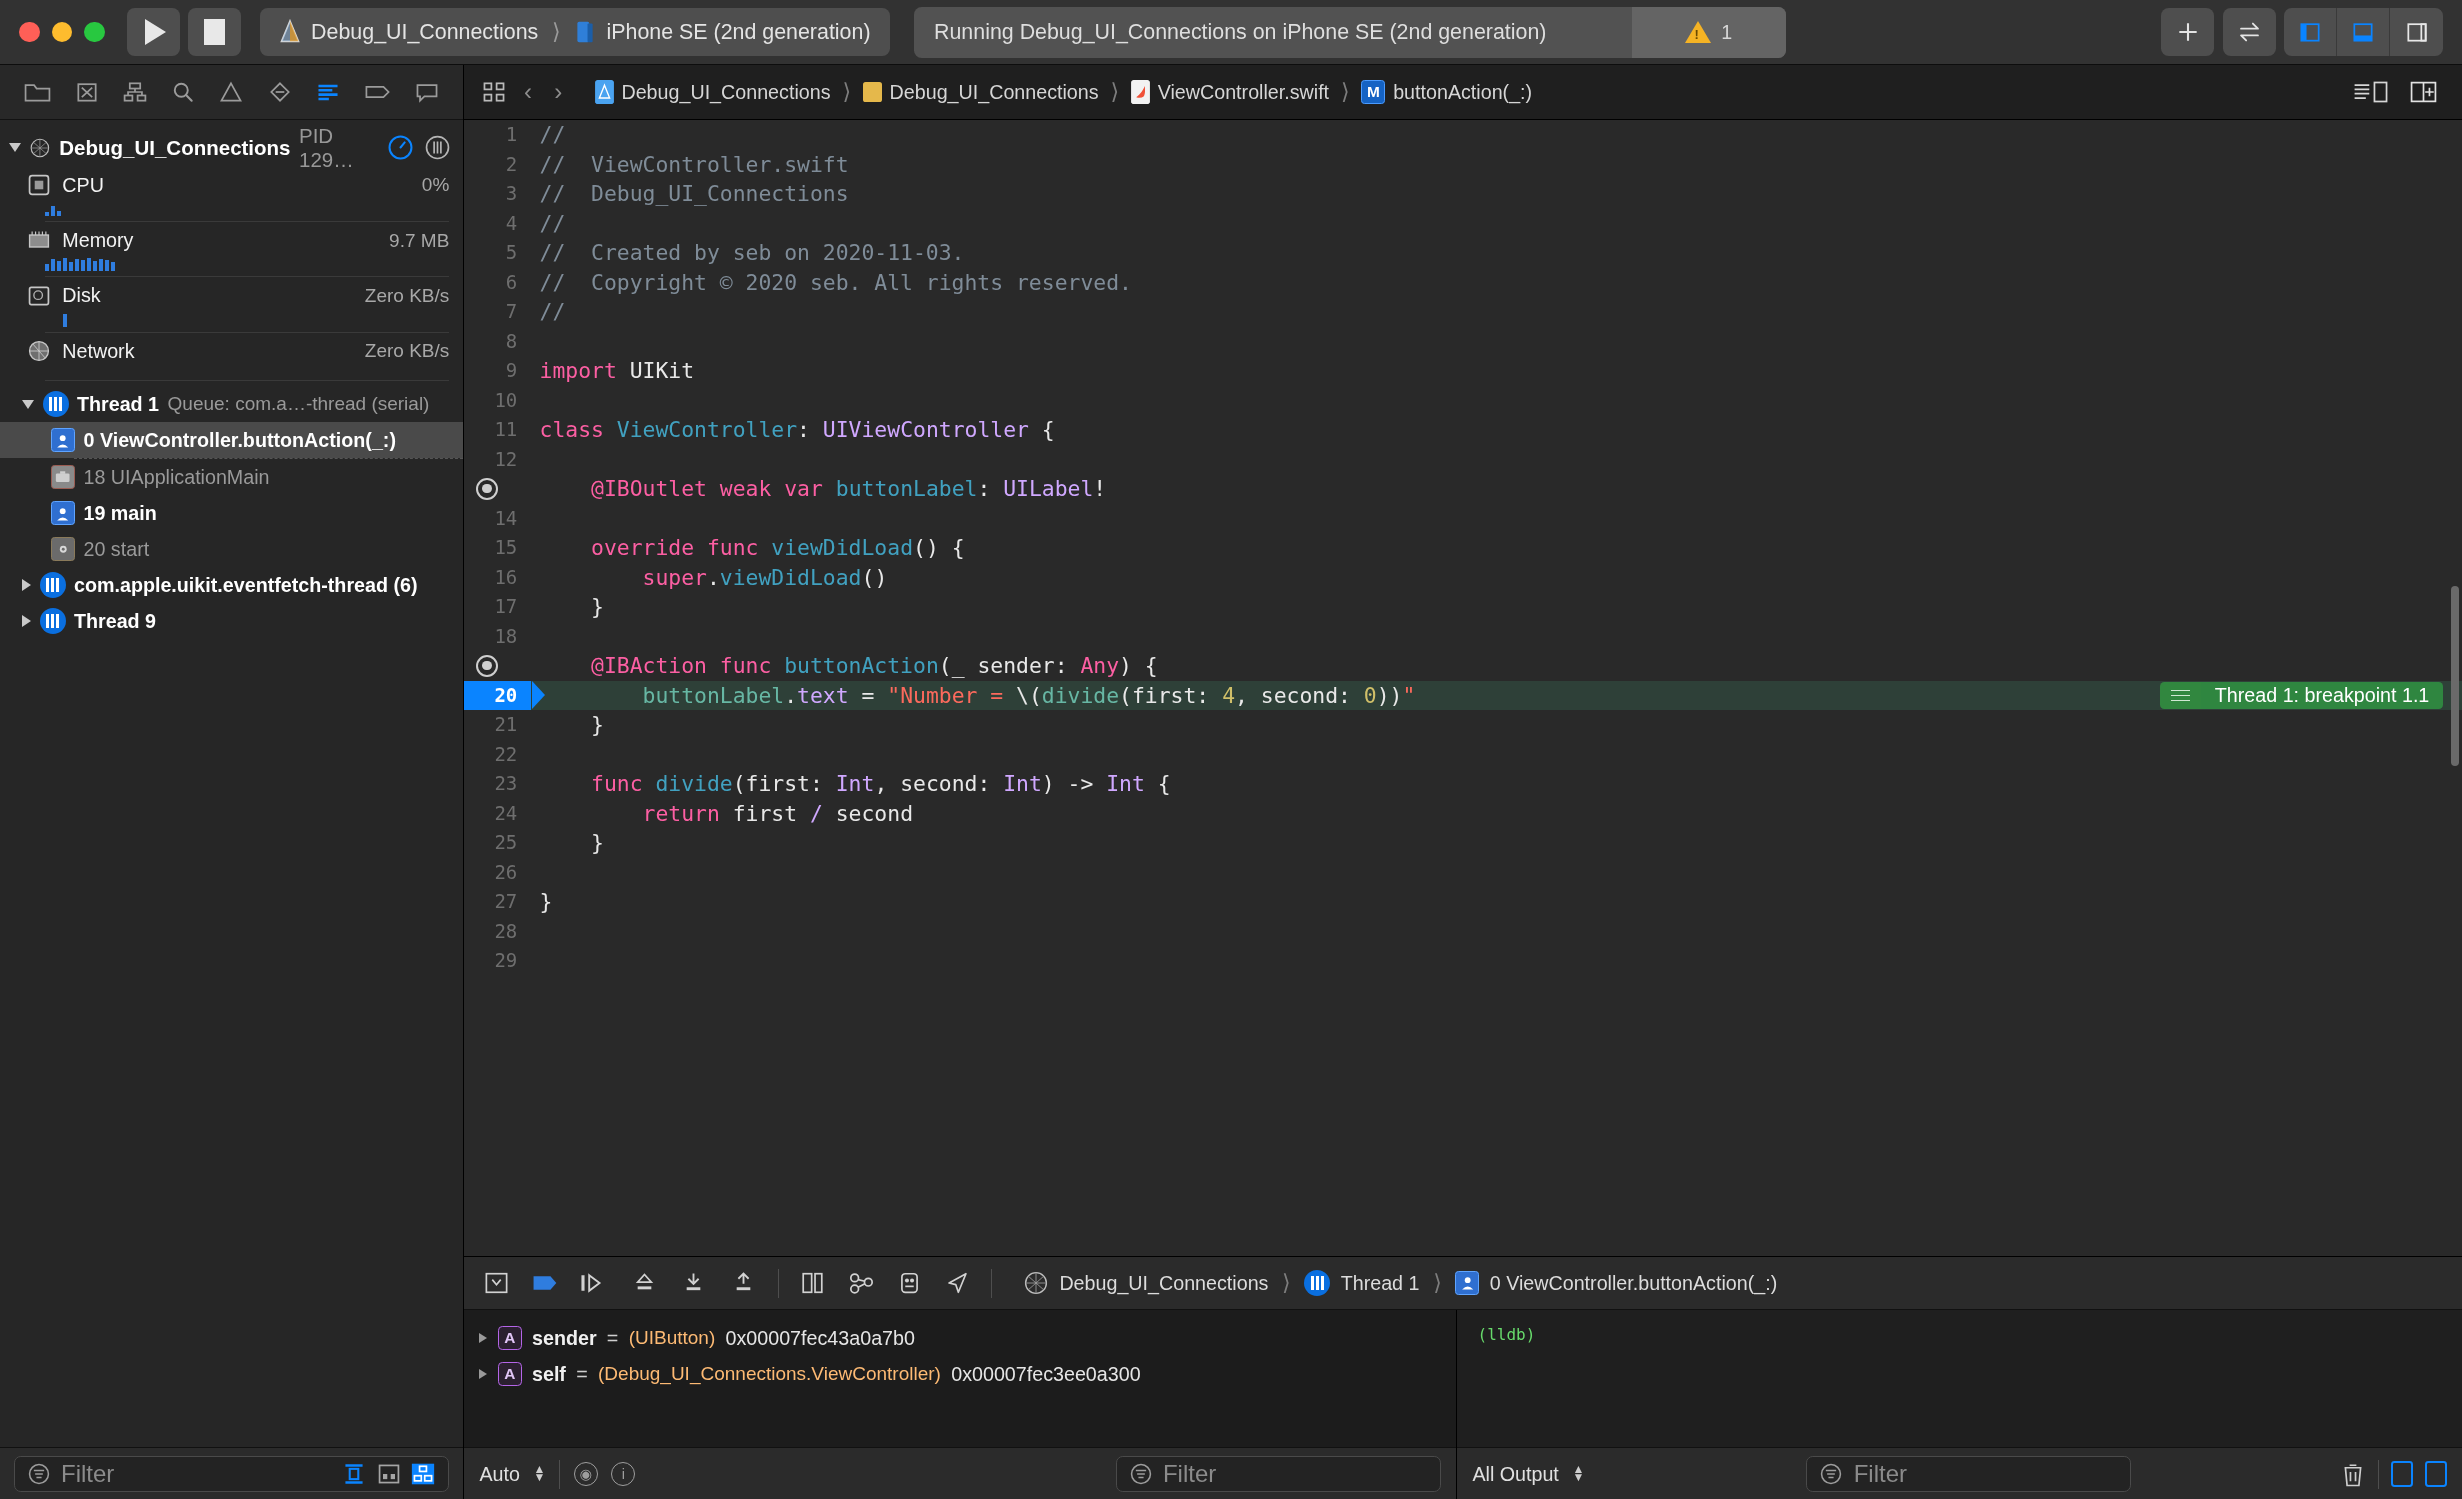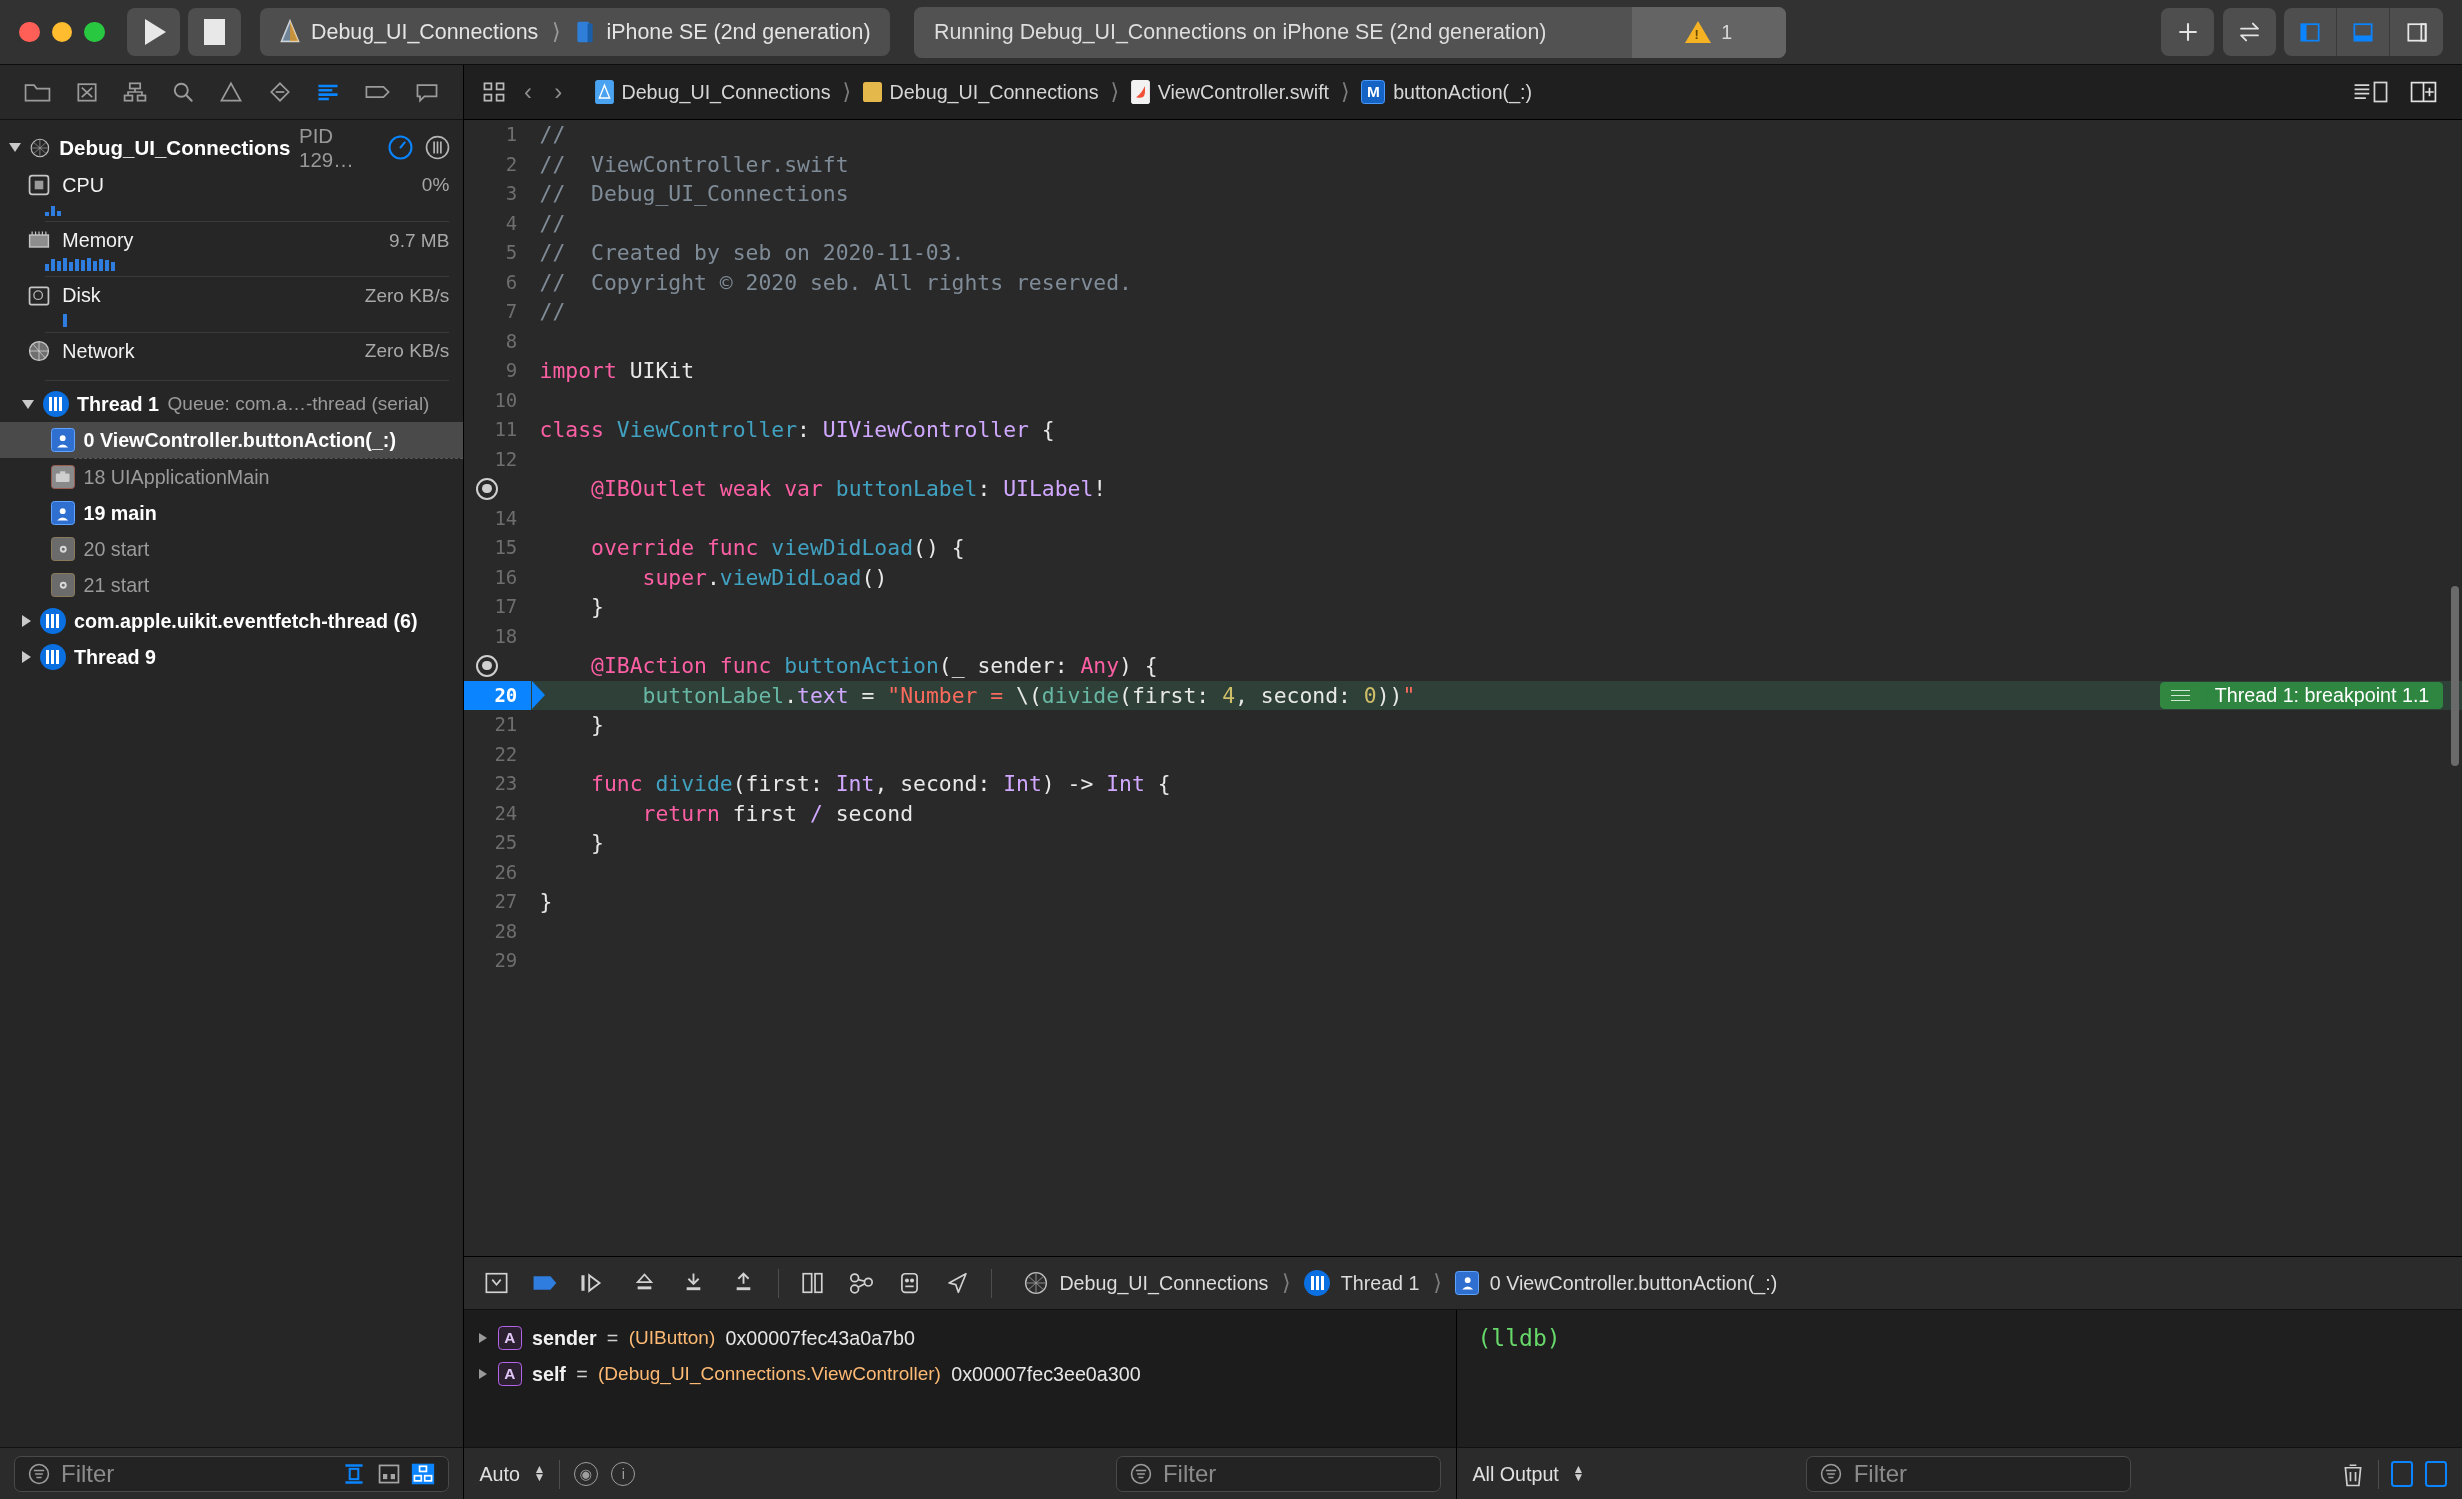--- a/index.html
+++ b/index.html
@@ -222,21 +222,21 @@
 
   .varbar{
     height:53px; flex:0 0 53px; background:#2b2b2b; border-top:0.9px solid #111;
     display:flex; align-items:center; padding:0 15.4px; gap:13.7px;
   }
   .autolbl{ color:#e0e0e0; font-size:19.7px; }
   .stepper{ display:flex; flex-direction:column; gap:2.6px; color:#cfcfcf; font-size:12px; line-height:7.7px;}
   .ic-circ{ width:24px;height:24px;border-radius:50%;border:1.7px solid #9e9e9e; display:flex;align-items:center;justify-content:center;color:#9e9e9e;font-size:14.5px;}
 
   .console{ flex:1; background:#1f1f1f; display:flex; flex-direction:column; min-width:0;}
-  .consoletext{ flex:1; padding:15.4px 20.5px; font-family:"DejaVu Sans Mono",monospace; font-size:23px; color:#67d96b;}
+  .consoletext{ flex:1; padding:15.4px 20.5px; font-family:"DejaVu Sans Mono",monospace; font-size:16px; color:#67d96b;}
   .consolebar{
     height:53px; flex:0 0 53px; background:#2b2b2b; border-top:0.9px solid #111;
     display:flex; align-items:center; padding:0 15.4px; gap:13.7px;
   }
   .cb-right{ margin-left:auto; display:flex; align-items:center; gap:12px;}
   .bluebox{ width:22px;height:26px;border:2.6px solid #0a84ff; border-radius:3.4px;}
   svg{ display:block; }
 </style>
 </head>
 <body>
@@ -510,29 +510,20 @@
         <div class="thread-row indent">
           <span class="badge gear">
             <svg width="14.5" height="14.5" viewBox="0 0 17 17">
                 <circle cx="8.5" cy="8.5" r="4" fill="#d8d8d8"></circle>
                 <circle cx="8.5" cy="8.5" r="1.7" fill="#6b6b6b"></circle>
               </svg>
           </span>
           <span class="t-name dim">20 start</span>
         </div>
 
-        <div class="thread-row indent">
-          <span class="badge gear">
-            <svg width="14.5" height="14.5" viewBox="0 0 17 17">
-                <circle cx="8.5" cy="8.5" r="4" fill="#d8d8d8"></circle>
-                <circle cx="8.5" cy="8.5" r="1.7" fill="#6b6b6b"></circle>
-              </svg>
-          </span>
-          <span class="t-name dim">21 start</span>
-        </div>
 
         <div class="thread-row">
           <span class="tri"></span>
           <span class="thread-circ">
               <i></i>
               <i></i>
               <i></i>
             </span>
           <span class="t-name">com.apple.uikit.eventfetch-thread (6)</span>
         </div>

